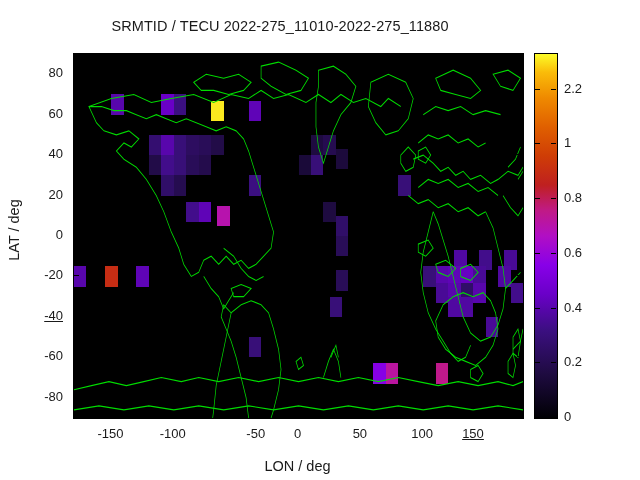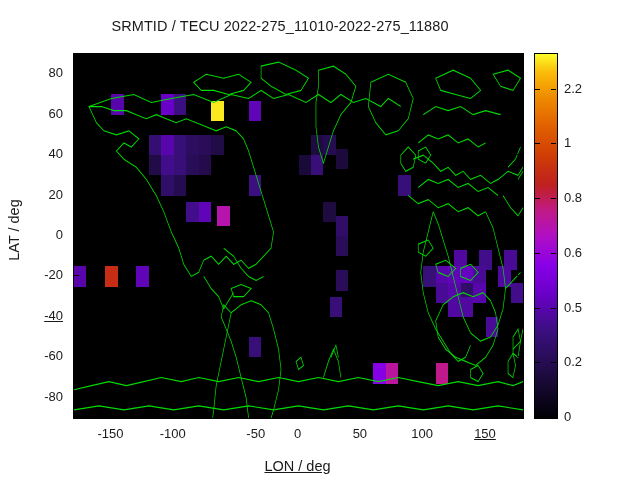--- a/index.html
+++ b/index.html
@@ -29,21 +29,21 @@
   .ytick-lbl{
     position:absolute;right:0;width:40px;text-align:right;
     font-size:13px;color:#1a1a1a;line-height:1;
   }
   .xtick-lbl{
     position:absolute;width:60px;text-align:center;
     font-size:13px;color:#1a1a1a;line-height:1;
   }
   .xaxis-title{
     position:absolute;left:73px;top:458px;width:449px;text-align:center;
-    font-size:14.5px;color:#1a1a1a;text-decoration:underline;
+    font-size:14.5px;color:#1a1a1a;
   }
   .yaxis-title{
     position:absolute;left:-46px;top:222px;width:120px;text-align:center;
     font-size:14.5px;color:#1a1a1a;
     transform:rotate(-90deg);transform-origin:center center;
   }
 
   
   .cbar-box{
     position:absolute;left:534px;top:53px;width:22px;height:364px;
@@ -239,39 +239,39 @@
       <div class="tick" style="left: 297.5px; top: 54px; width: 1px; height: 5px;"></div>
       <div class="xtick-lbl" style="left: 267.5px; top: 427px;">0</div>
       <div class="tick" style="left: 359.861px; top: 412px; width: 1px; height: 5px;"></div>
       <div class="tick" style="left: 359.861px; top: 54px; width: 1px; height: 5px;"></div>
       <div class="xtick-lbl" style="left: 329.861px; top: 427px;">50</div>
       <div class="tick" style="left: 422.222px; top: 412px; width: 1px; height: 5px;"></div>
       <div class="tick" style="left: 422.222px; top: 54px; width: 1px; height: 5px;"></div>
       <div class="xtick-lbl" style="left: 392.222px; top: 427px;">100</div>
       <div class="tick" style="left: 484.583px; top: 412px; width: 1px; height: 5px;"></div>
       <div class="tick" style="left: 484.583px; top: 54px; width: 1px; height: 5px;"></div>
-      <div class="xtick-lbl" style="left: 455px; top: 427px; text-decoration: underline;">150</div>
+      <div class="xtick-lbl" style="left: 443px; top: 427px; text-decoration: underline;">150</div>
     </div>
 
   <div class="yaxis-title">LAT / deg</div>
   <div class="xaxis-title">LON / deg</div>
 
   <div class="cbar-box">
     <div class="cbar-grad" id="cbar-grad" style="background: linear-gradient(to top, rgb(0, 0, 4) 0%, rgb(30, 11, 64) 12%, rgb(59, 15, 128) 24%, rgb(106, 0, 200) 34%, rgb(136, 0, 232) 42%, rgb(177, 15, 196) 50%, rgb(192, 26, 134) 57%, rgb(191, 32, 32) 64%, rgb(207, 61, 6) 72%, rgb(224, 96, 0) 80%, rgb(239, 138, 0) 88%, rgb(250, 188, 9) 95%, rgb(252, 252, 40) 100%);"></div>
   </div>
   <div id="cbar-labels">
       <div class="cbar-tick" style="left: 535px; top: 417px;"></div>
       <div class="cbar-tick" style="left: 551px; top: 417px;"></div>
       <div class="cbar-lbl" style="top: 410px;">0</div>
       <div class="cbar-tick" style="left: 535px; top: 362.263px;"></div>
       <div class="cbar-tick" style="left: 551px; top: 362.263px;"></div>
       <div class="cbar-lbl" style="top: 355.263px;">0.2</div>
       <div class="cbar-tick" style="left: 535px; top: 307.526px;"></div>
       <div class="cbar-tick" style="left: 551px; top: 307.526px;"></div>
-      <div class="cbar-lbl" style="top: 300.526px;">0.5</div>
+      <div class="cbar-lbl" style="top: 300.526px;">0.4</div>
       <div class="cbar-tick" style="left: 535px; top: 252.789px;"></div>
       <div class="cbar-tick" style="left: 551px; top: 252.789px;"></div>
       <div class="cbar-lbl" style="top: 245.789px;">0.6</div>
       <div class="cbar-tick" style="left: 535px; top: 198.053px;"></div>
       <div class="cbar-tick" style="left: 551px; top: 198.053px;"></div>
       <div class="cbar-lbl" style="top: 191.053px;">0.8</div>
       <div class="cbar-tick" style="left: 535px; top: 143.316px;"></div>
       <div class="cbar-tick" style="left: 551px; top: 143.316px;"></div>
       <div class="cbar-lbl" style="top: 136.316px;">1</div>
       <div class="cbar-tick" style="left: 535px; top: 88.5789px;"></div>

